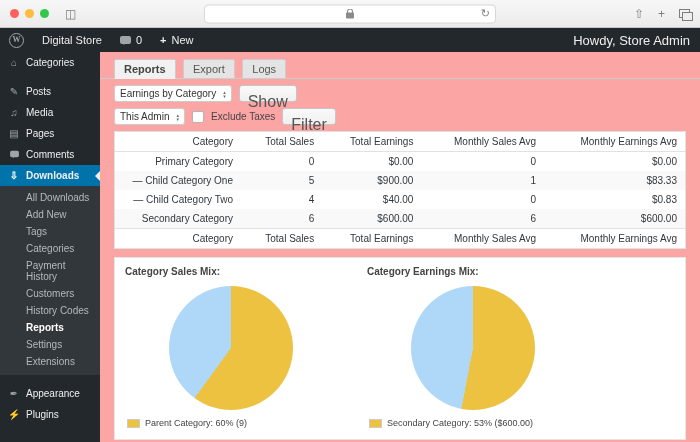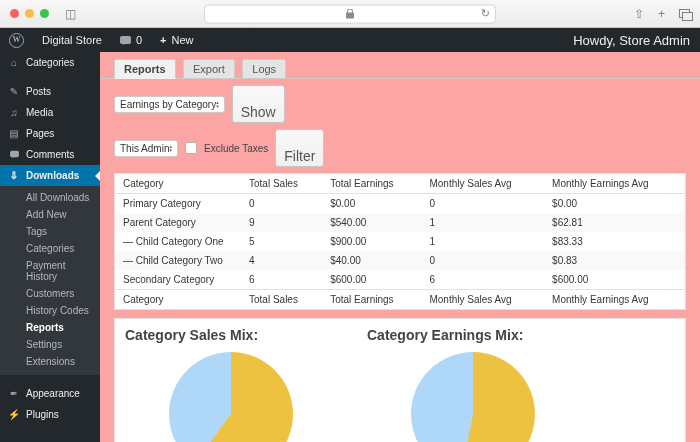--- a/index.html
+++ b/index.html
@@ -40,36 +40,36 @@
   .submenu{background:#32373c;padding:3px 0 5px}
   .sm-item{padding:3px 8px 3px 26px;color:#b4b9be;font-size:10px}
   .sm-item.current{color:#fff;font-weight:bold}
 
   
   .content{position:absolute;left:100px;top:52px;right:0;bottom:0;background:#fca5a5;overflow:hidden}
   .tabs-row{padding:6px 0 0 14px;border-bottom:1px solid #ccc}
   .nav-tab{display:inline-block;padding:3px 9px;border:1px solid #ccc;background:#e4e4e4;color:#555;font-size:11px;margin-right:3px;border-radius:2px 2px 0 0;position:relative;top:1px}
   .nav-tab.active{background:#f1f1f1;color:#444;font-weight:bold;border-bottom-color:#f1f1f1}
   .filter-row{margin:6px 14px 0;display:flex;align-items:center;gap:7px;font-size:10px;color:#444}
-  .select{background:#fff;border:1px solid #ccc;border-radius:3px;padding:1px 5px;display:inline-flex;align-items:center;color:#333;height:17px;box-sizing:border-box}
+  .select{background:#fff;border:1px solid #ccc;border-radius:3px;padding:1px 5px;display:inline-flex;align-items:center;gap:7px;color:#333;height:17px;box-sizing:border-box}
   .updown{display:inline-flex;flex-direction:column;font-size:5px;line-height:4px;color:#666}
-  .btn{background:linear-gradient(#f9f9f9,#f0f0f0);border:1px solid #c6c6c6;border-radius:3px;padding:18px 8px;color:#555;height:17px;box-sizing:border-box;font-size:14px}
+  .btn{background:linear-gradient(#f9f9f9,#f0f0f0);border:1px solid #c6c6c6;border-radius:3px;padding:7px 8px;color:#555;height:17px;box-sizing:border-box;font-size:16px}
   .checkbox{width:10px;height:10px;border:1px solid #b4b4b4;background:#fff;border-radius:2px;display:inline-block}
 
   .report-table{border-collapse:collapse;margin:6px 14px 0;background:#fff;border:1px solid #e1e1e1;font-size:10px;width:572px}
-  .report-table th,.report-table td{text-align:left;padding:4px 8px;font-weight:normal;color:#32373c}
+  .report-table th,.report-table td{text-align:right;padding:4px 8px;font-weight:normal;color:#32373c}
   .report-table thead th{border-bottom:1px solid #e1e1e1}
   .report-table tfoot th{border-top:1px solid #e1e1e1}
   .report-table tbody tr:nth-child(even){background:#f9f9f9}
   .report-table td.first,.report-table th.first{width:110px}
 
   .charts{margin:8px 14px;background:#fff;border:1px solid #e5e5e5;padding:8px 10px;display:flex}
   .chart-col-left{width:44%}
   .chart-col-right{width:56%}
-  .c-title{font-size:14px;font-weight:bold;color:#444}
+  .c-title{font-size:10px;font-weight:bold;color:#444}
   .pie{width:124px;height:124px;border-radius:50%;margin:9px 0 8px 44px}
   .legend{margin-left:2px;font-size:9px;color:#444}
   .legend-row{display:flex;align-items:center;gap:5px;margin-bottom:3px}
   .swatch{width:13px;height:9px;border:1px solid #ccc;box-sizing:border-box;display:inline-block}
 </style>
 </head>
 <body>
 
 <div class="screen">
 
@@ -203,27 +203,20 @@
       </thead>
       <tbody>
         <tr>
           <td class="first">Primary Category</td>
           <td>0</td>
           <td>$0.00</td>
           <td>0</td>
           <td>$0.00</td>
         </tr>
         <tr>
-          <td class="first">Parent Category</td>
-          <td>9</td>
-          <td>$540.00</td>
-          <td>1</td>
-          <td>$62.81</td>
-        </tr>
-        <tr>
           <td class="first">— Child Category One</td>
           <td>5</td>
           <td>$900.00</td>
           <td>1</td>
           <td>$83.33</td>
         </tr>
         <tr>
           <td class="first">— Child Category Two</td>
           <td>4</td>
           <td>$40.00</td>

